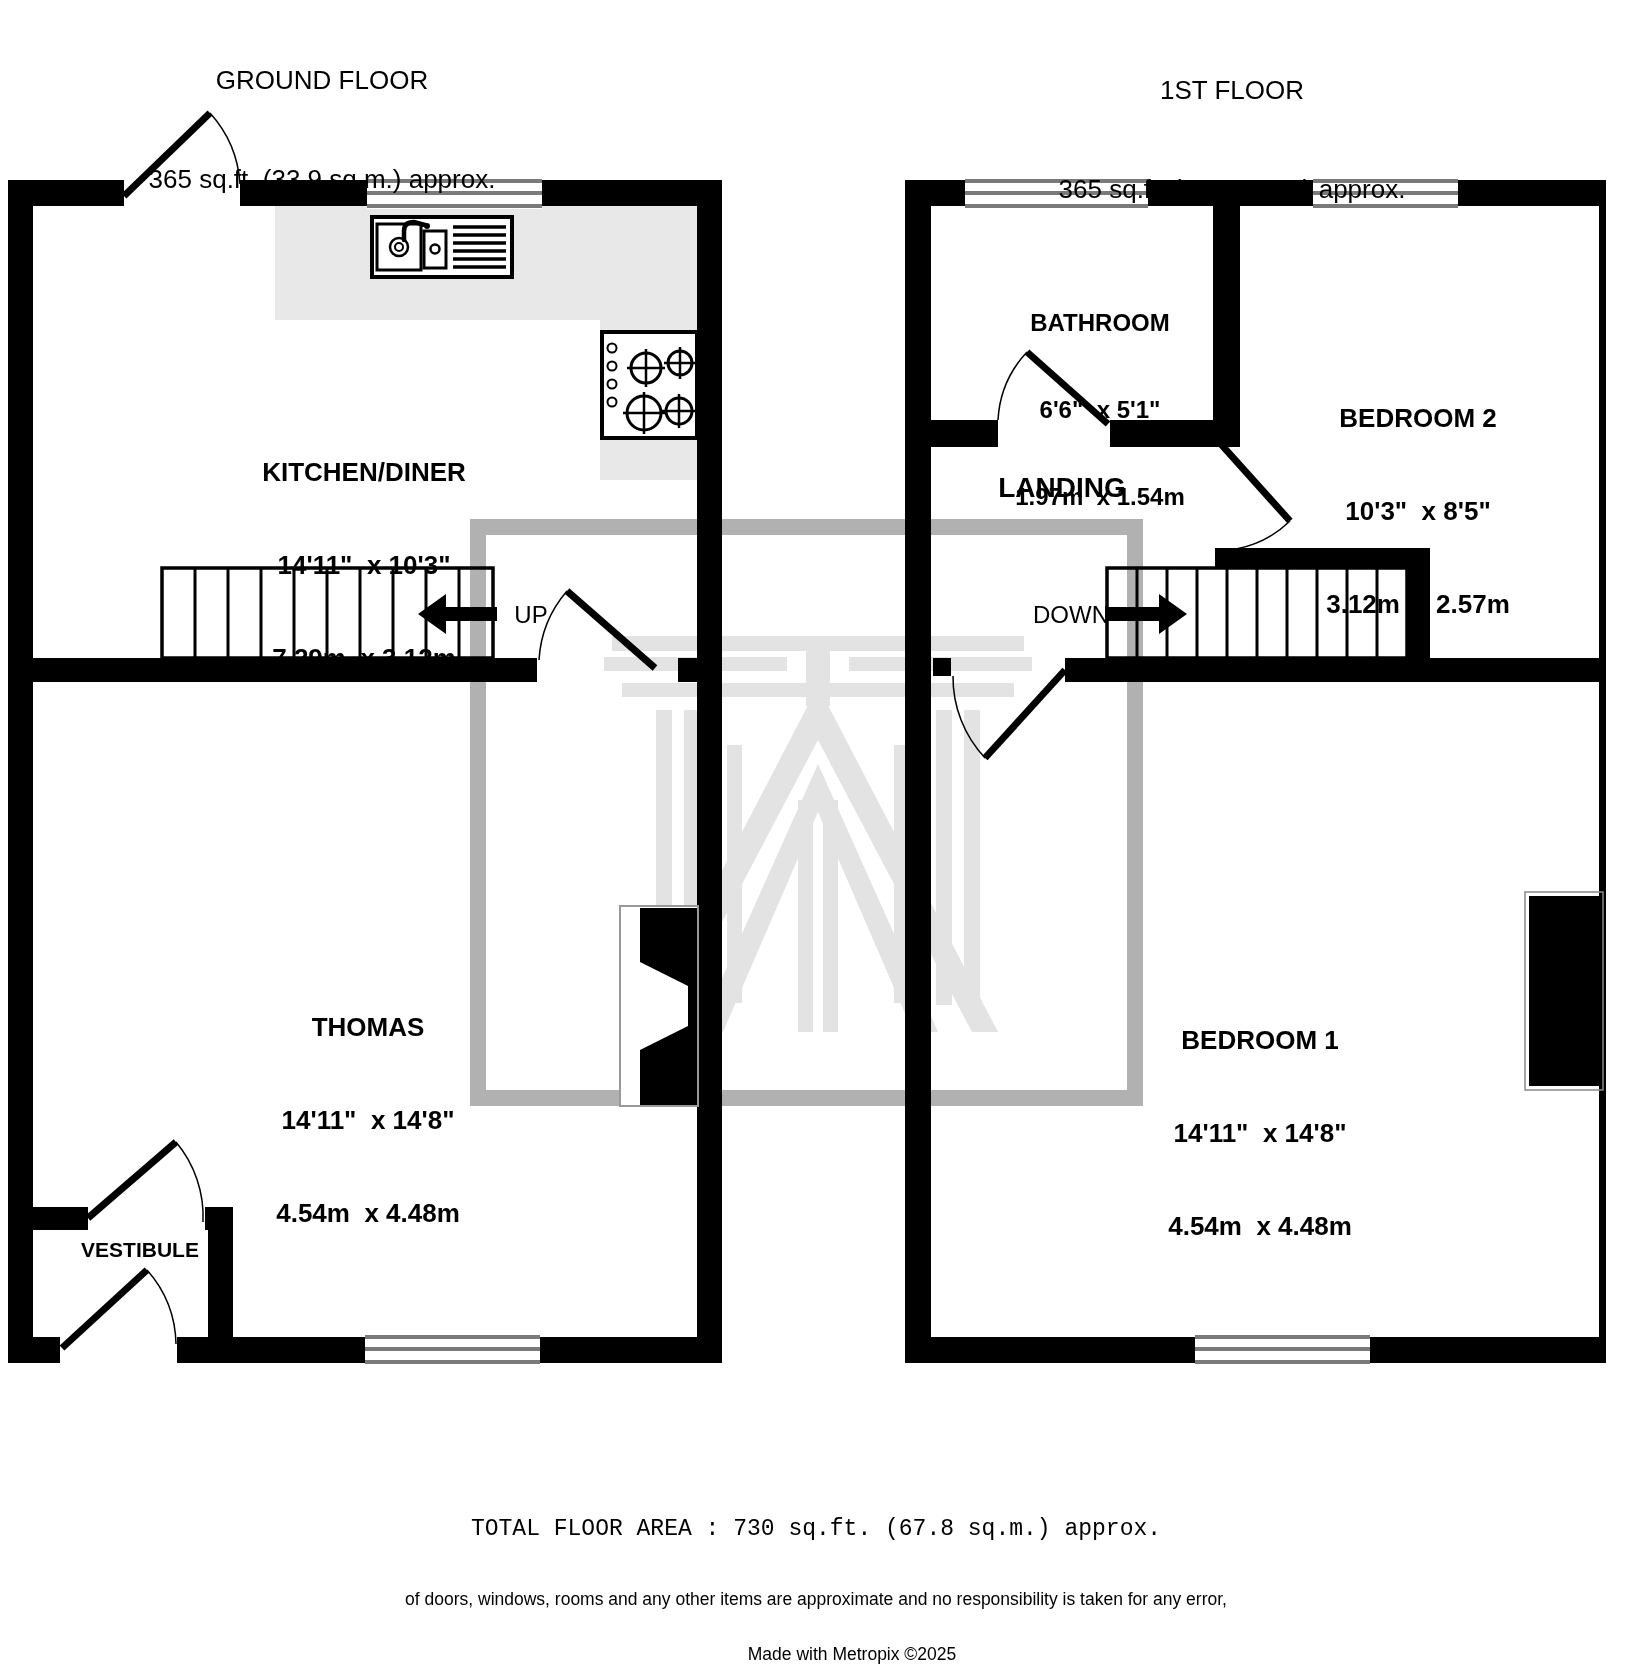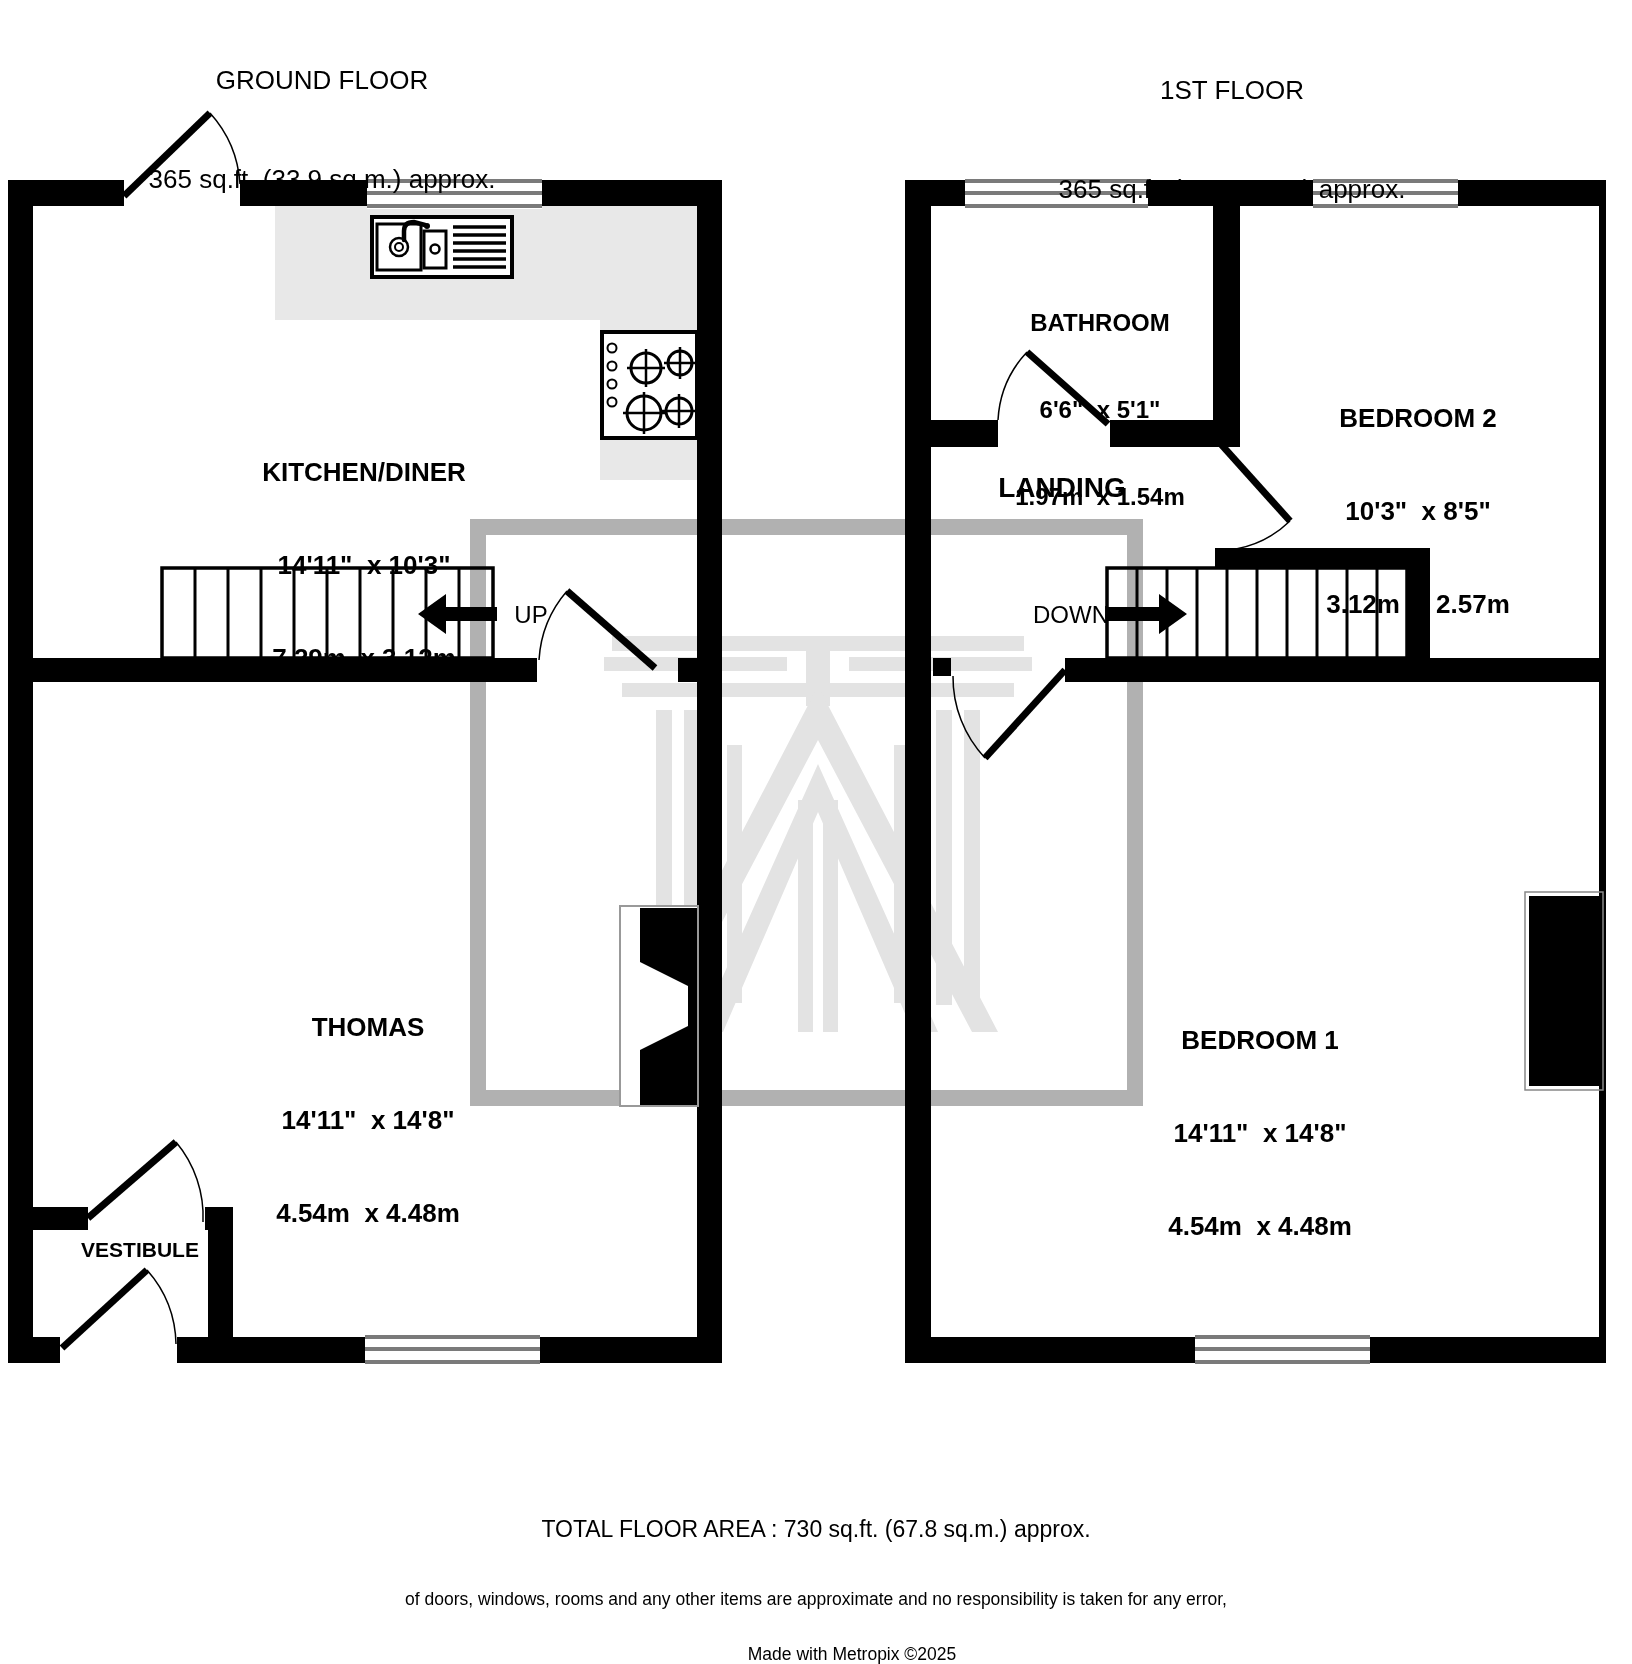--- a/index.html
+++ b/index.html
@@ -6,21 +6,21 @@
   .canvas{position:relative;width:1606px;height:1664px;background:#fff;overflow:hidden;
           font-family:"Liberation Sans", sans-serif;color:#000;}
   svg{position:absolute;left:0;top:0;}
   .lbl{position:absolute;text-align:center;transform:translateX(-50%);white-space:pre;}
   .title{font-size:26px;line-height:33px;font-weight:400;}
   .room{font-size:26px;line-height:31px;font-weight:700;}
   .room.small{font-size:24px;line-height:29px;}
   .tag{font-weight:700;}
   .dir{font-size:24px;font-weight:400;}
   .foot1{font-size:23px;}
-  .foot2{font-size:23px;}
+  .foot2{font-size:23px;font-family:Liberation Mono, monospace;}
   .fine{font-size:17.5px;line-height:20px;}
 </style>
 </head>
 <body>
 
 <div class="canvas">
 
 <svg width="1632" height="1664" viewBox="0 0 1632 1664">
 
   <path d="M275,206 L697,206 L697,480 L600,480 L600,320 L275,320 Z" fill="#e8e8e8"></path>

